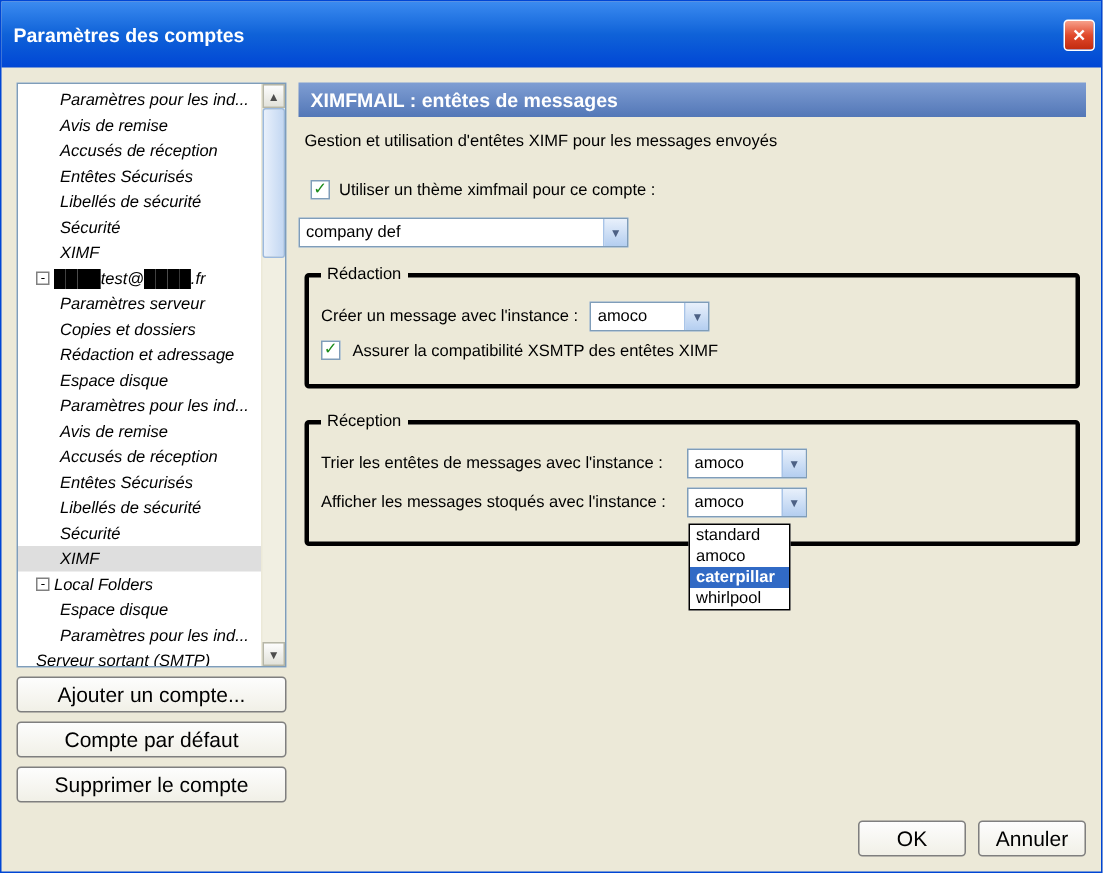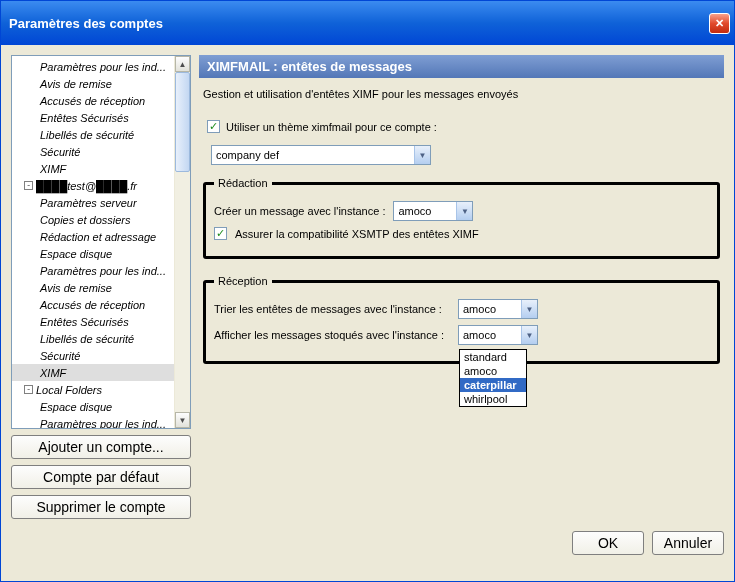--- a/index.html
+++ b/index.html
@@ -194,21 +194,21 @@
   .dropdown-list .opt {
     padding: 1px 4px;
     cursor: pointer;
   }
   .dropdown-list .opt.hl {
     background: #316ac5;
     color: #fff;
     font-weight: bold;
   }
   .footer {
-    padding: 6px 10px 26px 10px;
+    padding: 6px 10px 10px 10px;
     display: flex;
     justify-content: flex-end;
     gap: 8px;
   }
   .footer .btn { min-width: 72px; }
 </style>
 </head>
 <body>
 
 <div class="window">
@@ -308,21 +308,21 @@
     </div>
 
     <div class="right">
       <div class="panel-title">XIMFMAIL : entêtes de messages</div>
       <div class="subtitle">Gestion et utilisation d'entêtes XIMF pour les messages envoyés</div>
 
       <div class="row">
         <span class="checkbox">✓</span>
         <span>Utiliser un thème ximfmail pour ce compte :</span>
       </div>
-      <div style="margin:0 12px;">
+      <div style="margin:0 0;">
         <div class="combo" style="width:220px">
           <span class="val">company def</span>
           <span class="arrow">▼</span>
         </div>
       </div>
 
       <fieldset>
         <legend>Rédaction</legend>
         <div class="form-row">
           <label>Créer un message avec l'instance :</label>

